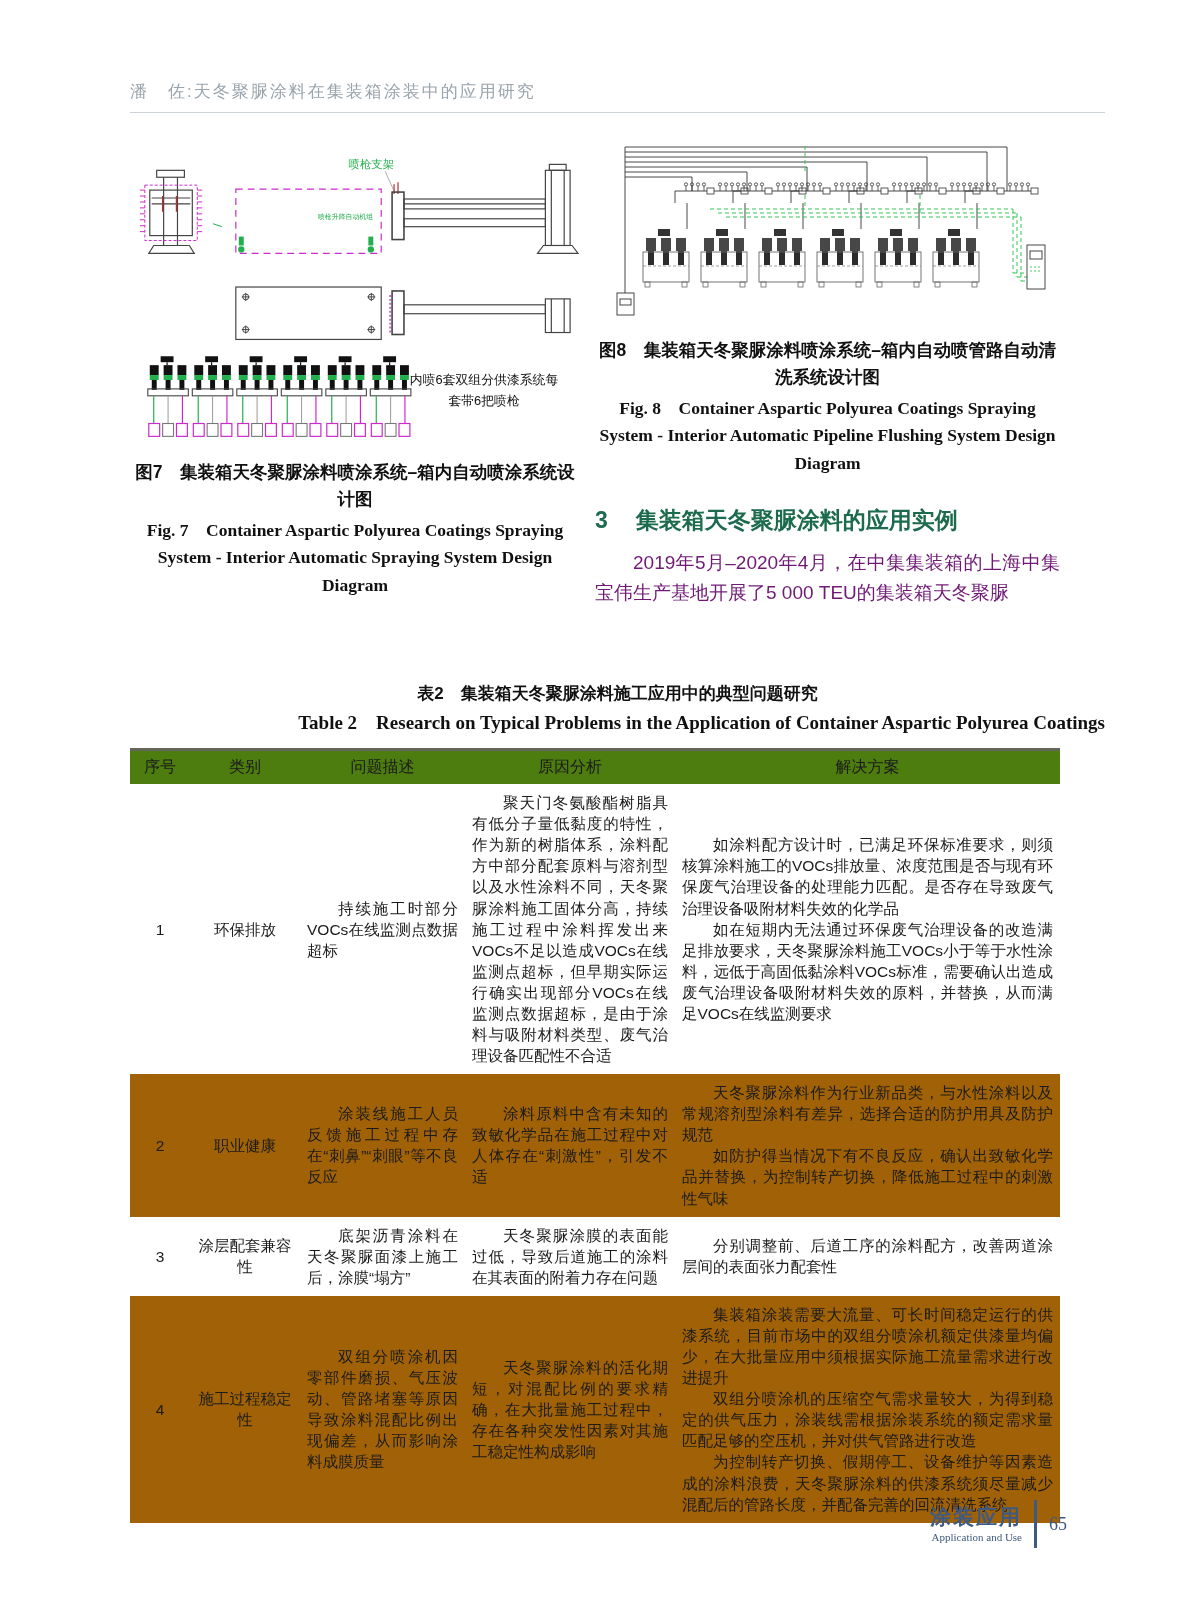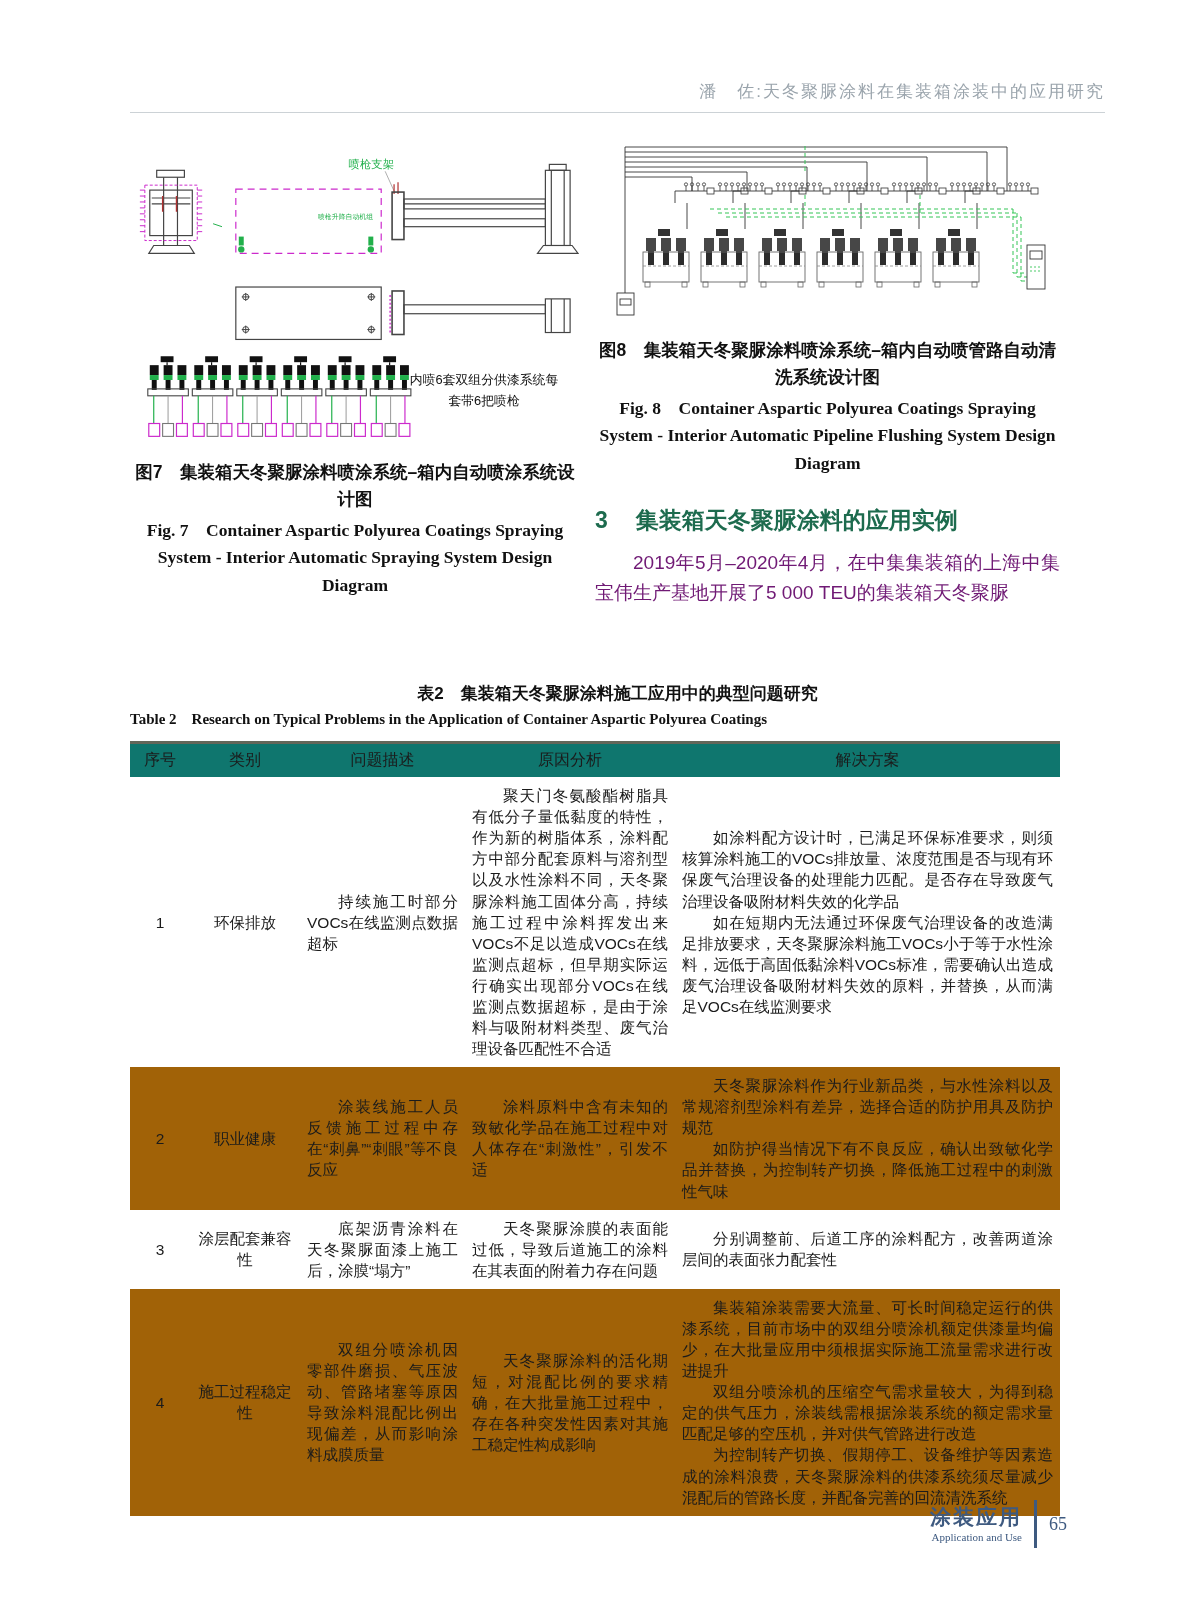--- a/index.html
+++ b/index.html
@@ -3,39 +3,39 @@
 <meta charset="utf-8">
 <style>
   html,body{margin:0;padding:0;}
   body{
     width:1187px;height:1600px;background:#ffffff;position:relative;overflow:hidden;
     font-family:"Liberation Sans",sans-serif;color:#1b1b1b;
     -webkit-font-smoothing:antialiased;
   }
   .page{padding:80px 82px 0 130px;}
   .header-line{
-    text-align:right;color:#9aa4ac;font-size:17px;letter-spacing:2px;
+    color:#9aa4ac;font-size:17px;letter-spacing:2px;
     padding-bottom:9px;border-bottom:1.5px solid #ccd2d6;
   }
   .figures-row{display:flex;gap:15px;margin-top:20px;}
   .col-left{width:450px;flex:0 0 450px;}
   .col-right{width:465px;flex:0 0 465px;}
   .caption-cn{font-weight:bold;font-size:17.5px;text-align:center;line-height:1.55;margin-top:10px;color:#111;}
   .caption-en{font-family:"Liberation Serif",serif;font-weight:bold;font-size:17.5px;text-align:center;line-height:1.55;margin-top:4px;color:#111;}
   .section-heading{display:flex;gap:28px;color:#1d6b4e;font-size:23px;font-weight:bold;margin-top:28px;align-items:baseline;}
   .body-par{font-size:19px;line-height:1.62;text-align:justify;text-indent:2em;margin-top:12px;color:#701a75;}
   .table-section{margin-top:54px;}
   .tbl-title-cn{text-align:center;font-weight:bold;font-size:17px;color:#111;}
-  .tbl-title-en{text-align:left;font-weight:bold;font-size:15px;font-family:"Liberation Serif",serif;margin-top:5px;color:#111;}
+  .tbl-title-en{text-align:right;font-weight:bold;font-size:19px;font-family:"Liberation Serif",serif;margin-top:5px;color:#111;}
   table.problems{
     border-collapse:collapse;table-layout:fixed;width:930px;margin-top:12px;
     font-size:15.5px;color:#1b1b1b;
   }
   table.problems thead th{
-    background:#0f766e;border-top:3px solid #63675a;font-weight:normal;
+    background:#4d7c0f;border-top:3px solid #63675a;font-weight:normal;
     font-size:16px;padding:6px 2px;text-align:center;
   }
   table.problems td{vertical-align:middle;padding:8px 7px;line-height:1.36;}
   table.problems .c-no,.problems .c-cat{text-align:center;}
   table.problems p{margin:0;text-indent:2em;text-align:justify;}
   tr.highlight td{background:#a16207;margin-top:30px;}
   .footer{
     position:absolute;right:120px;bottom:52px;display:flex;align-items:center;gap:12px;color:#3e5a80;
   }
   .footer-text{display:flex;flex-direction:column;align-items:flex-end;line-height:1.15;}

